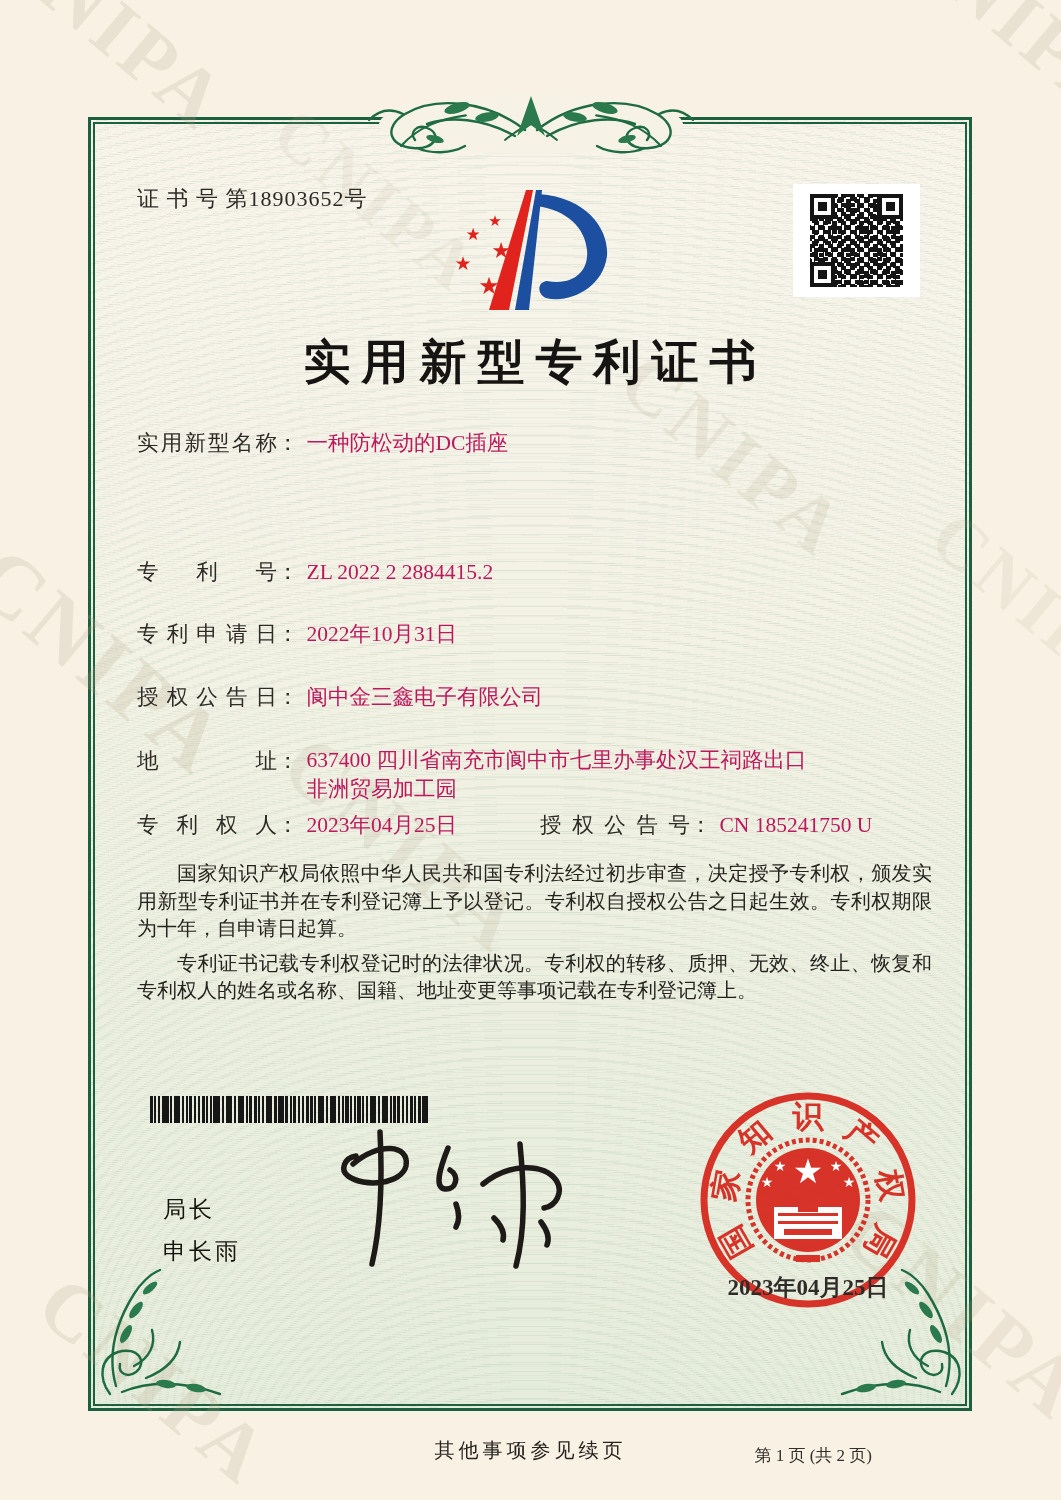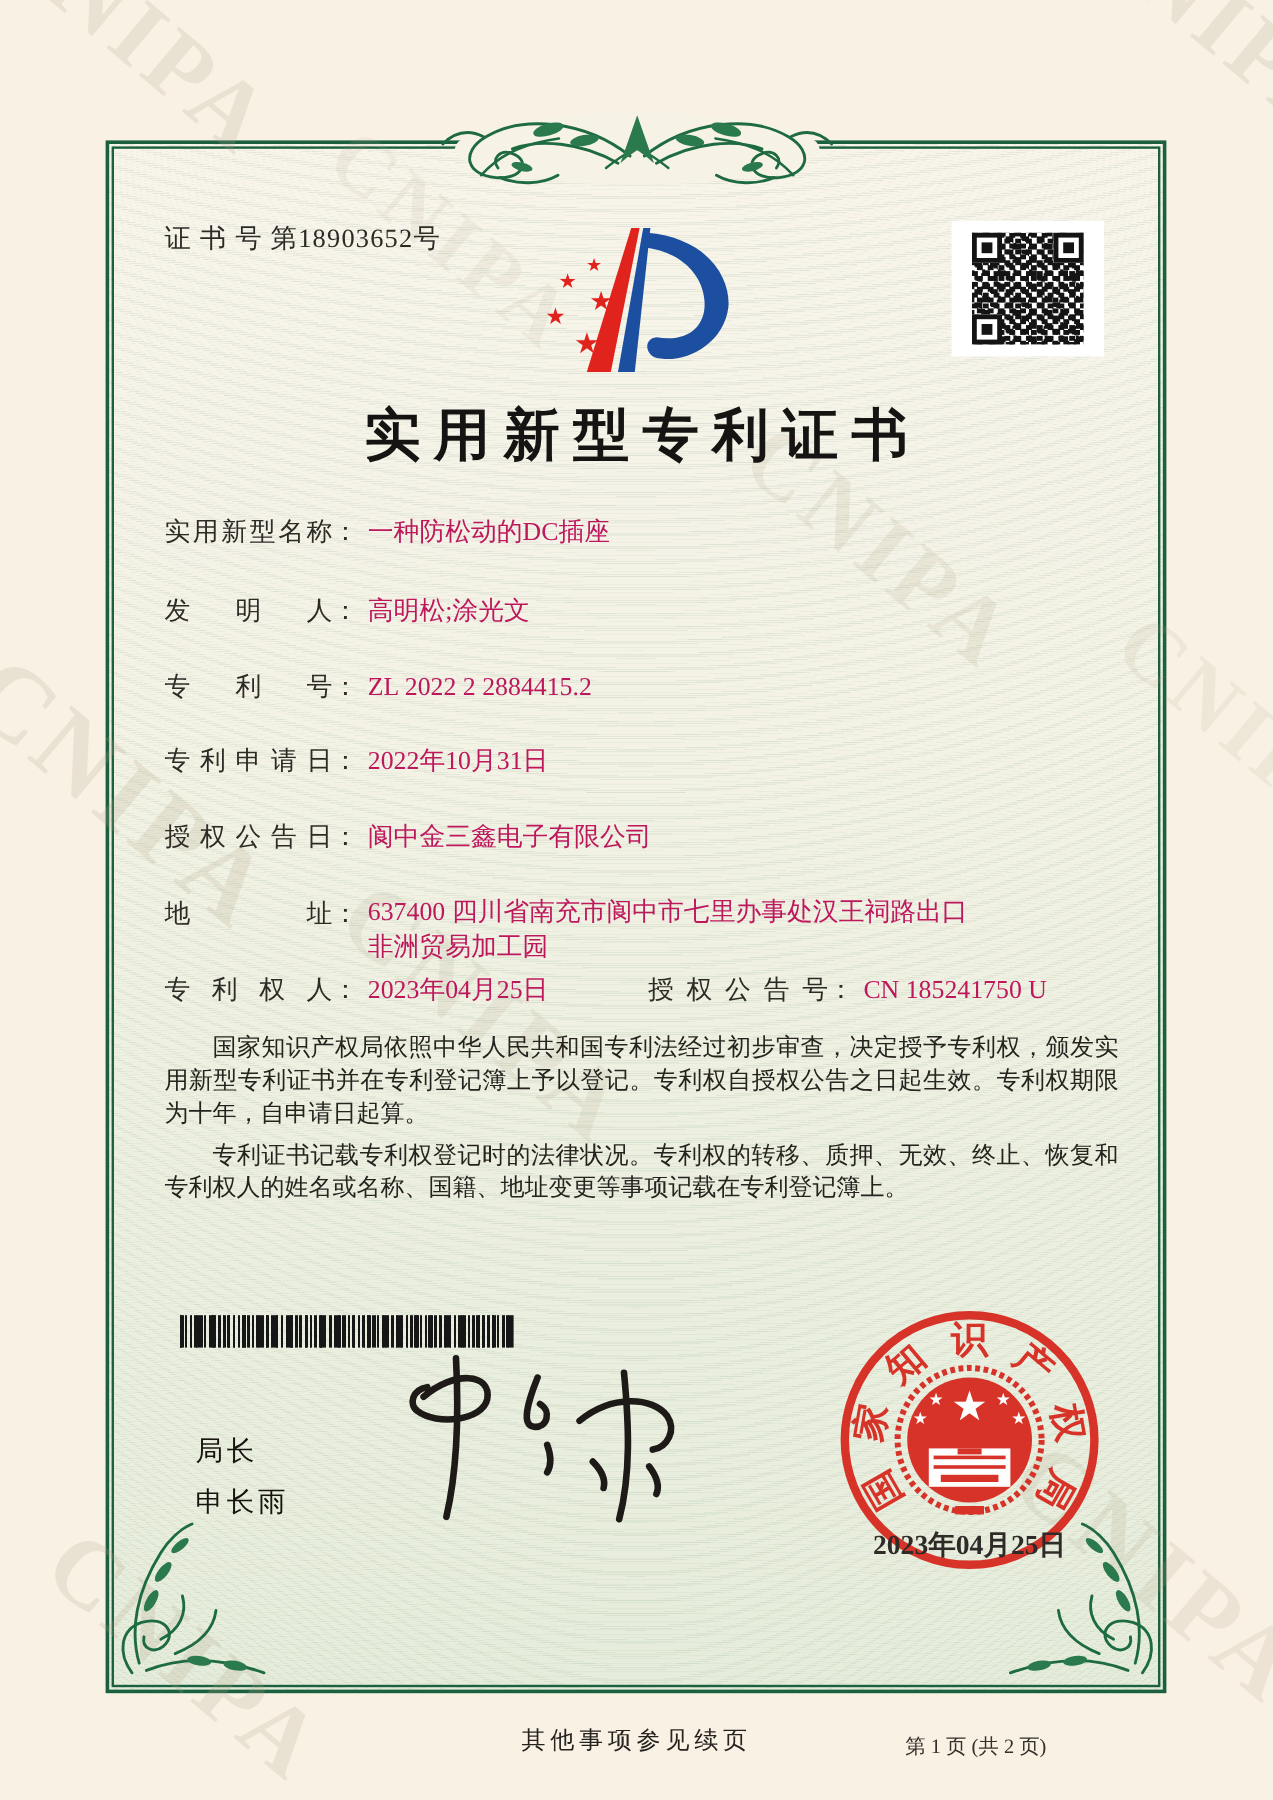--- a/index.html
+++ b/index.html
@@ -149,23 +149,20 @@
         <div class="qf tr"></div>
         <div class="qf bl"></div>
       </div>
     </div>
 
     <div class="title">实用新型专利证书</div>
 
     <div class="field-row" style="top:428px">
       <span class="flabel">实用新型名称</span><span class="colon">：</span><span class="fvalue">一种防松动的DC插座</span>
     </div>
-    <div class="field-row" style="top:494px">
-      <span class="flabel">发明人</span><span class="colon">：</span><span class="fvalue">高明松;涂光文</span>
-    </div>
     <div class="field-row" style="top:557px">
       <span class="flabel">专利号</span><span class="colon">：</span><span class="fvalue">ZL 2022 2 2884415.2</span>
     </div>
     <div class="field-row" style="top:619px">
       <span class="flabel">专利申请日</span><span class="colon">：</span><span class="fvalue">2022年10月31日</span>
     </div>
     <div class="field-row" style="top:682px">
       <span class="flabel">授权公告日</span><span class="colon">：</span><span class="fvalue">阆中金三鑫电子有限公司</span>
     </div>
     <div class="field-row" style="top:746px">

